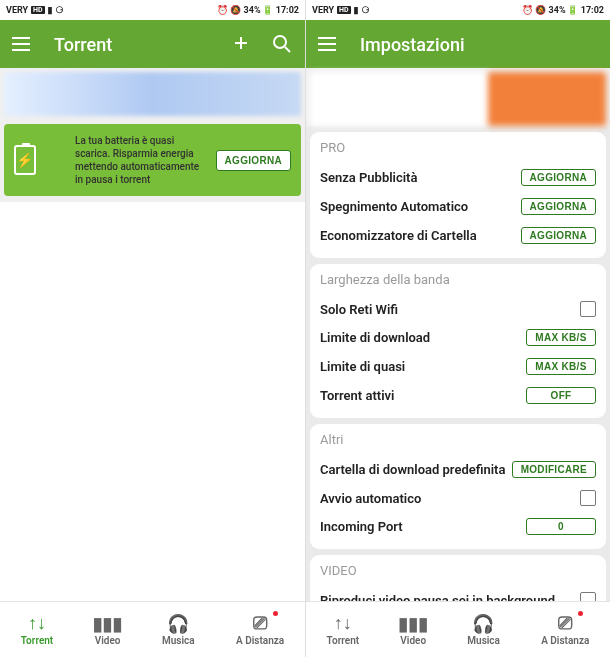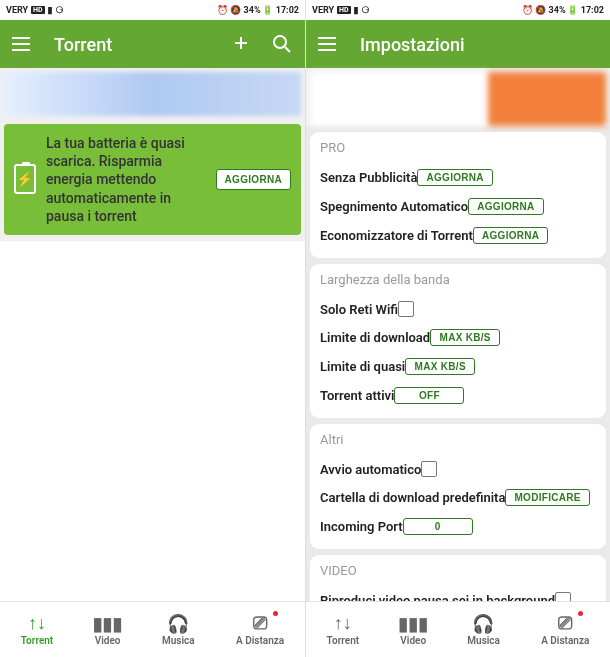--- a/index.html
+++ b/index.html
@@ -20,30 +20,30 @@
   .app-bar .title { font-size: 18px; font-weight: 500; margin-left: 20px; }
   .app-bar .actions { margin-left: auto; display: flex; gap: 18px; }
   .app-bar svg { fill: #fff; }
 
   .banner-blur { height: 44px; background: linear-gradient(90deg,#e5efff,#afc9f2,#c6d9f4); filter: blur(2px); margin: 4px 4px 0 4px; border-radius: 3px; }
   .banner-blur2 { height: 54px; background: linear-gradient(90deg,#fff 0%,#fff 60%,#f2803a 60%,#f2803a 100%); filter: blur(3px); margin: 4px 4px 0 4px; border-radius: 3px; position: relative; }
 
   .battery-banner { background: #78be38; margin: 8px 4px 6px; border-radius: 4px; padding: 10px 10px; display: flex; align-items: center; gap: 10px; }
   .battery-banner .bicon { color: #fff; border: 2px solid #fff; border-radius: 3px; width: 22px; height: 30px; display:flex; align-items:center; justify-content:center; font-size: 14px; position:relative; }
   .battery-banner .bicon::before { content:''; position:absolute; top:-4px; left:6px; width:8px; height:3px; background:#fff; border-radius:1px;}
-  .battery-banner .btxt { font-size: 14px; color: #333; font-weight: 500; line-height: 1.3; flex: 1; }
+  .battery-banner .btxt { font-size: 10px; color: #333; font-weight: 500; line-height: 1.3; flex: 1; margin-left: 29px; }
   .btn-outline { border: 1.5px solid #2d7a20; color: #2d7a20; background: #fff; font-size: 10px; font-weight: 700; padding: 4px 8px; border-radius: 3px; letter-spacing: 0.3px; cursor:pointer; }
   .btn-outline.wide { min-width: 70px; text-align: center; }
 
   .main-empty { flex: 1; background: #fff; }
 
   .settings-content { flex: 1; overflow: hidden; background: #eaeaea; }
   .section { background: #fff; margin: 6px 4px; border-radius: 9px; padding: 8px 10px; }
   .section-header { color: #9a9a9a; font-size: 13px; margin-bottom: 8px; }
-  .row { display: flex; align-items: center; justify-content: flex-start; padding: 6px 0; font-size: 13px; font-weight: 600; color: #222; }
+  .row { display: flex; align-items: center; justify-content: space-between; padding: 6px 0; font-size: 13px; font-weight: 600; color: #222; }
   .row .btn-outline { font-size: 10px; padding: 2px 8px; }
   .chk { width: 16px; height: 16px; border: 1.5px solid #777; border-radius: 2px; background: #fff; cursor:pointer; }
 
   .bottom-nav { height: 56px; background: #fff; border-top: 1px solid #e3e3e3; display: flex; justify-content: space-around; align-items: center; position:relative; }
   .nav-item { display:flex; flex-direction:column; align-items:center; font-size: 10px; font-weight:600; color:#666; gap:2px; cursor:pointer; }
   .nav-item.active { color: #3a9b2d; }
   .nav-item svg, .nav-item .nicon { width: 20px; height: 20px; }
   .nicon { display:flex; align-items:center; justify-content:center; font-size:18px; }
   .dot { position:absolute; width:5px; height:5px; background:#e23; border-radius:50%; }
 </style>
@@ -152,21 +152,21 @@
         <div class="section-header">PRO</div>
         <div class="row">
           <span>Senza Pubblicità</span>
           <button class="btn-outline wide">AGGIORNA</button>
         </div>
         <div class="row">
           <span>Spegnimento Automatico</span>
           <button class="btn-outline wide">AGGIORNA</button>
         </div>
         <div class="row">
-          <span>Economizzatore di Torrent</span>
+          <span>Economizzatore di Cartella</span>
           <button class="btn-outline wide">AGGIORNA</button>
         </div>
       </div>
 
       <div class="section">
         <div class="section-header">Larghezza della banda</div>
         <div class="row">
           <span>Solo Reti Wifi</span>
           <div class="chk"></div>
         </div>
@@ -180,26 +180,26 @@
         </div>
         <div class="row">
           <span>Torrent attivi</span>
           <button class="btn-outline wide">OFF</button>
         </div>
       </div>
 
       <div class="section">
         <div class="section-header">Altri</div>
         <div class="row">
+          <span>Cartella di download predefinita</span>
+          <button class="btn-outline">MODIFICARE</button>
+        </div>
+        <div class="row">
           <span>Avvio automatico</span>
           <div class="chk"></div>
-        </div>
-        <div class="row">
-          <span>Cartella di download predefinita</span>
-          <button class="btn-outline">MODIFICARE</button>
         </div>
         <div class="row">
           <span>Incoming Port</span>
           <button class="btn-outline wide">0</button>
         </div>
       </div>
 
       <div class="section">
         <div class="section-header">VIDEO</div>
         <div class="row">

